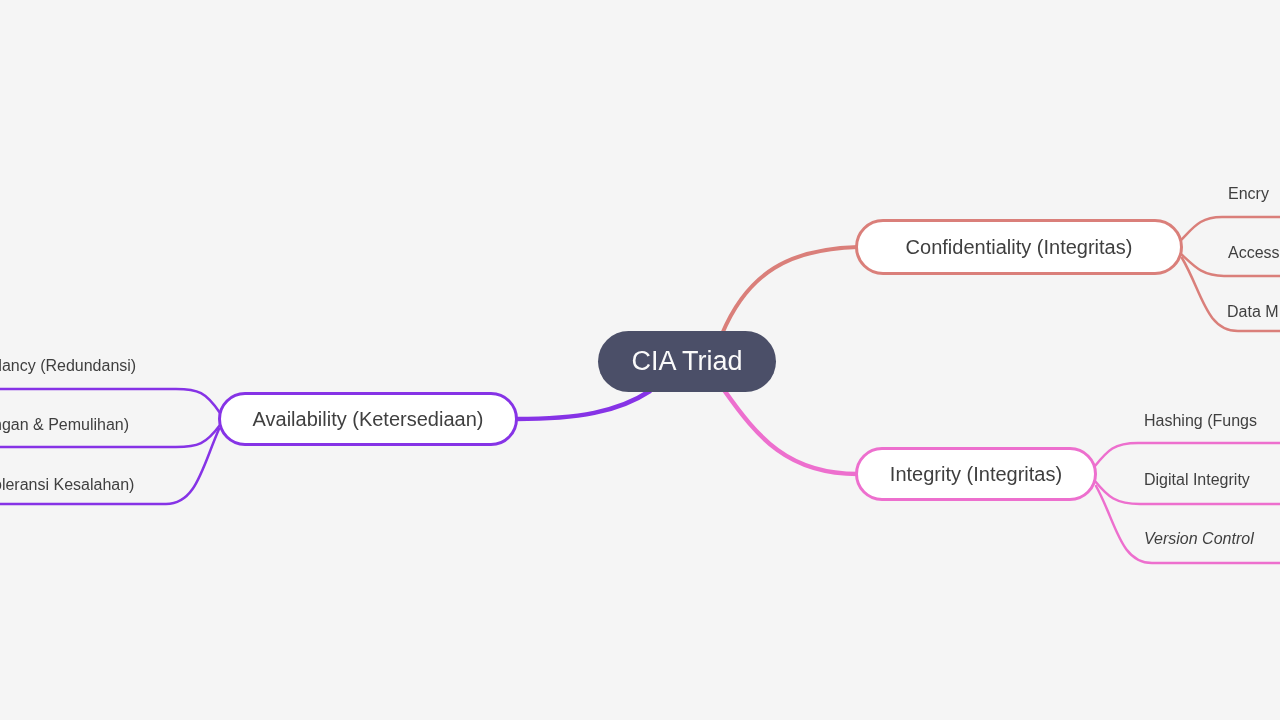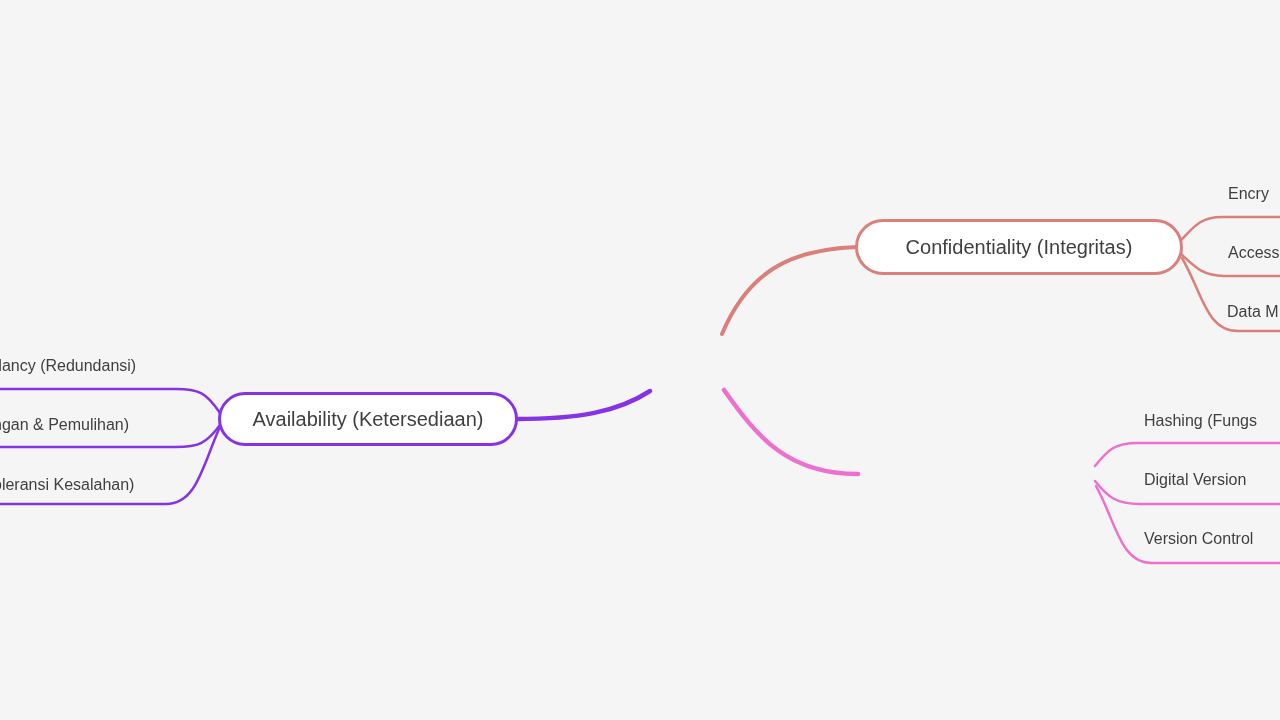--- a/index.html
+++ b/index.html
@@ -65,35 +65,41 @@
 
     <path stroke="#ed6fce" stroke-width="2.5" d="M 1095,466 C 1108,450 1114,443 1138,443 L 1292,443"></path>
     <path stroke="#ed6fce" stroke-width="2.5" d="M 1095,481 C 1108,497 1116,504 1140,504 L 1292,504"></path>
     <path stroke="#ed6fce" stroke-width="2.5" d="M 1096,486 C 1116,522 1120,563 1152,563 L 1292,563"></path>
 
     <path stroke="#8633e6" stroke-width="2.5" d="M 220,413 C 206,392 198,389 176,389 L -12,389"></path>
     <path stroke="#8633e6" stroke-width="2.5" d="M 220,425 C 206,444 198,447 176,447 L -12,447"></path>
     <path stroke="#8633e6" stroke-width="2.5" d="M 219,429 C 202,468 196,504 166,504 L -12,504"></path>
   </svg>
 
+  <div class="node root-node" style="background-color: rgb(75, 79, 104);">
+    <span>CIA Triad</span>
+  </div>
 
   <div class="node pill pill-confidentiality" style="border-color: rgb(218, 127, 122);">
     <span>Confidentiality (Integritas)</span>
   </div>
 
+  <div class="node pill pill-integrity" style="border-color: rgb(237, 111, 206);">
+    <span>Integrity (Integritas)</span>
+  </div>
 
   <div class="node pill pill-availability" style="border-color: rgb(134, 51, 230);">
     <span>Availability (Ketersediaan)</span>
   </div>
 
   <div class="leaf" style="left:1228px; top:194px;">Encry</div>
   <div class="leaf" style="left:1228px; top:253px;">Access</div>
   <div class="leaf" style="left:1227px; top:312px;">Data M</div>
 
   <div class="leaf" style="left:1144px; top:421px;">Hashing (Fungs</div>
-  <div class="leaf" style="left:1144px; top:480px;">Digital Version</div>
-  <div class="leaf" style="left:1144px; top:539px;">Version Control</div>
+  <div class="leaf" style="left:1144px; top:480px;">Digital Integrity</div>
+  <div class="leaf" style="left:1144px; top:539px;font-style:italic;">Version Control</div>
 
   <div class="leaf" style="left:-7px; top:366px;">dancy (Redundansi)</div>
   <div class="leaf" style="left:-7px; top:425px;">ngan &amp; Pemulihan)</div>
   <div class="leaf" style="left:-7px; top:485px;">oleransi Kesalahan)</div>
 
 </div>
 
 </body></html>

